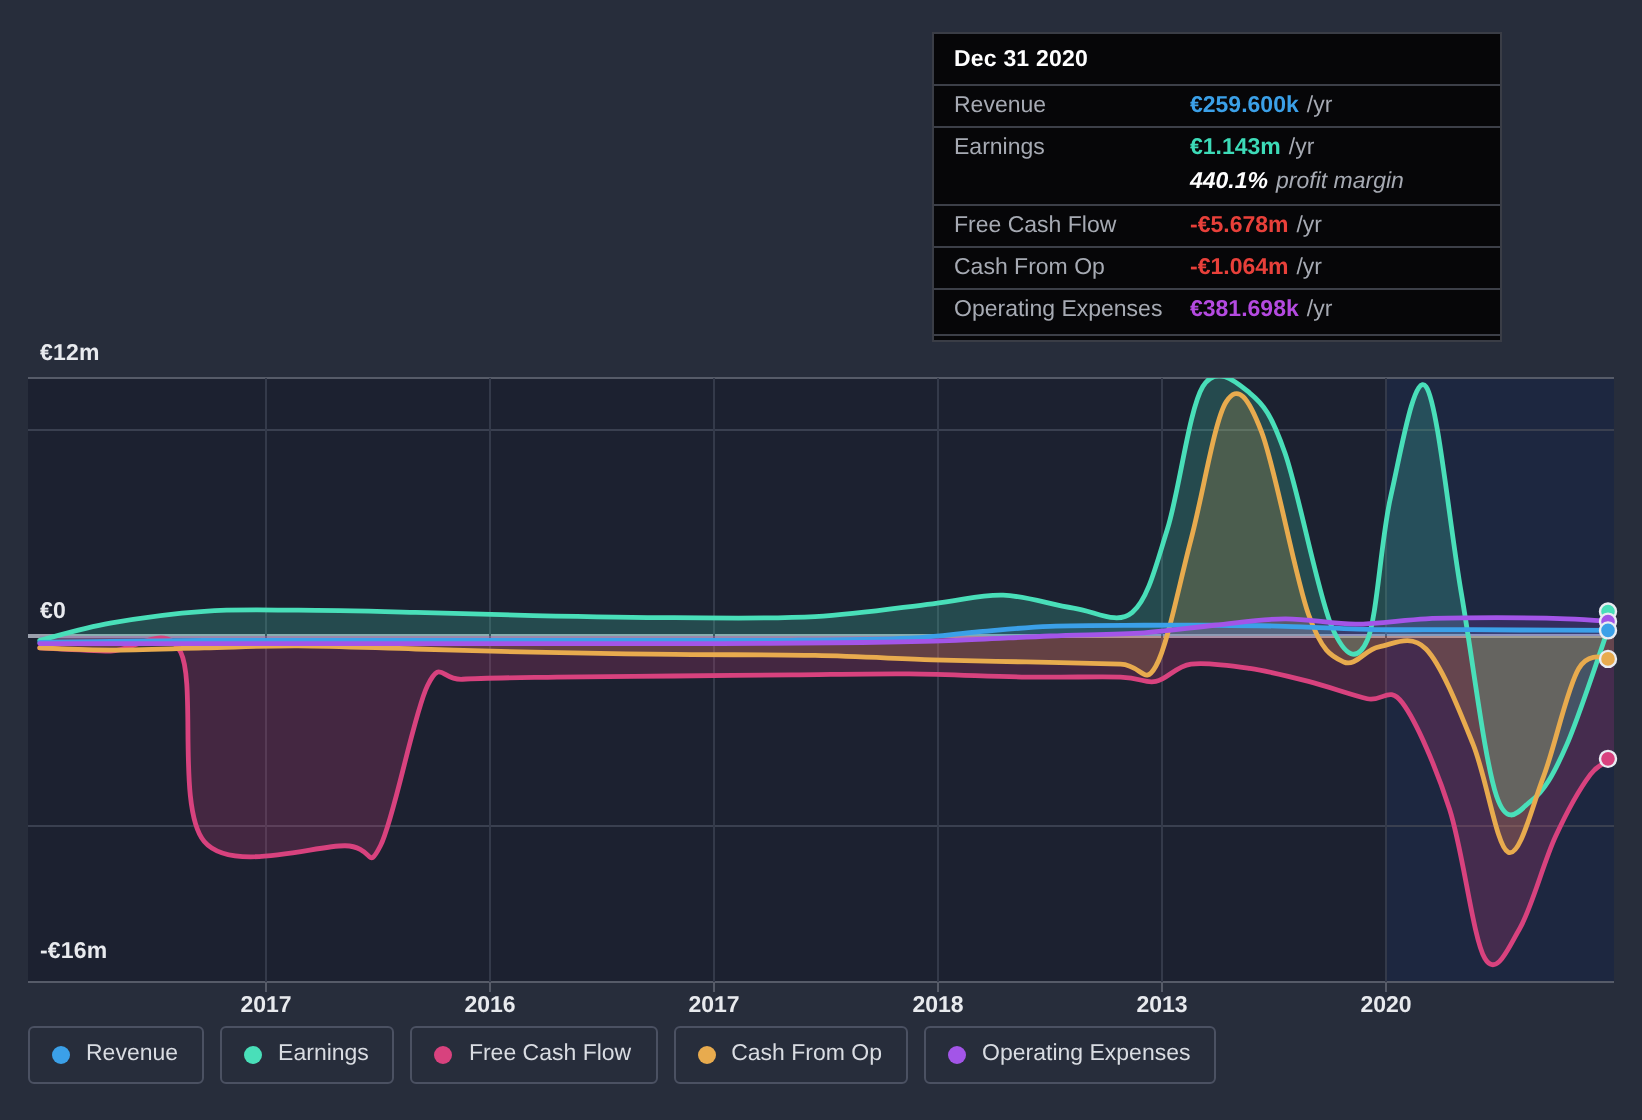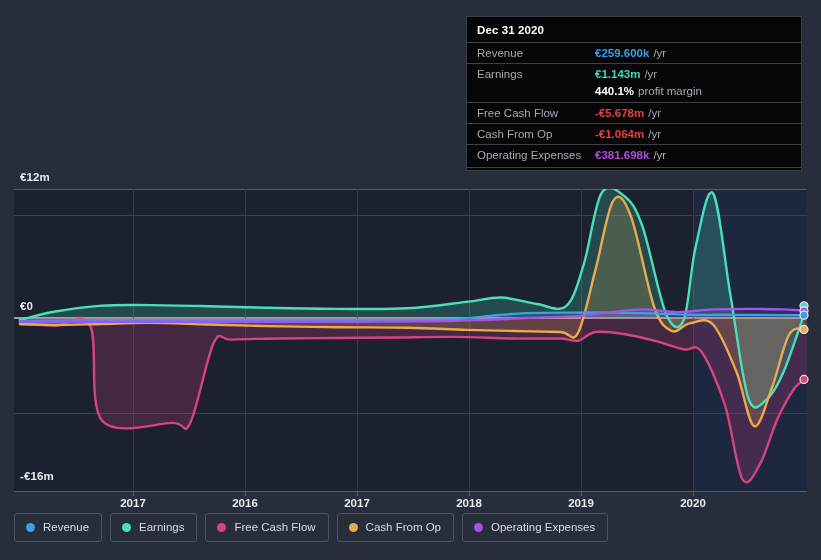--- a/index.html
+++ b/index.html
@@ -46,41 +46,41 @@
     font-size: 11.5px;
     font-weight: 700;
     transform: translateX(-50%);
     white-space: nowrap;
   }
 
   
   #tooltip {
     position: absolute;
     left: 466px; top: 16px;
-    width: 336px;
+    width: 285px;
     background: #060608;
     border: 1px solid #3a3d46;
     padding: 0 0 2px 0;
     z-index: 40;
   }
   #tooltip-title {
     color: #ffffff;
     font-size: 11.5px;
     font-weight: 700;
     padding: 7px 10px 6px 10px;
     letter-spacing: .1px;
   }
   .tt-row {
     display: flex;
     align-items: baseline;
     border-top: 1px solid #3c3f48;
     padding: 3px 10px 3px 10px;
     min-height: 17px;
   }
-  .tt-row.noline { border-top: none; padding-top: 0; padding-bottom: 4px; }
+  .tt-row.noline { border-top: none; padding-top: 0; padding-bottom: 4px; font-style: italic; }
   .tt-label {
     width: 118px;
     flex: 0 0 118px;
     color: #a6aab3;
     font-size: 11.5px;
     line-height: 14px;
   }
   .tt-value {
     font-size: 11.5px;
     font-weight: 700;
@@ -196,21 +196,21 @@
     </svg>
 
     <div class="y-label" style="left:20px; top:155px;">€12m</div>
     <div class="y-label" style="left:20px; top:284px;">€0</div>
     <div class="y-label" style="left:20px; top:454px;">-€16m</div>
 
     <div class="x-label" style="left:133px; top:481px;">2017</div>
     <div class="x-label" style="left:245px; top:481px;">2016</div>
     <div class="x-label" style="left:357px; top:481px;">2017</div>
     <div class="x-label" style="left:469px; top:481px;">2018</div>
-    <div class="x-label" style="left:581px; top:481px;">2019</div>
+    <div class="x-label" style="left:581px; top:481px;">2013</div>
     <div class="x-label" style="left:693px; top:481px;">2020</div>
   </div>
 
   <div id="tooltip">
     <div id="tooltip-title">Dec 31 2020</div>
 
     <div class="tt-row">
       <span class="tt-label">Revenue</span>
       <span class="tt-value" style="color: rgb(59, 160, 232);">€259.600k</span>
       <span class="tt-unit">/yr</span>

